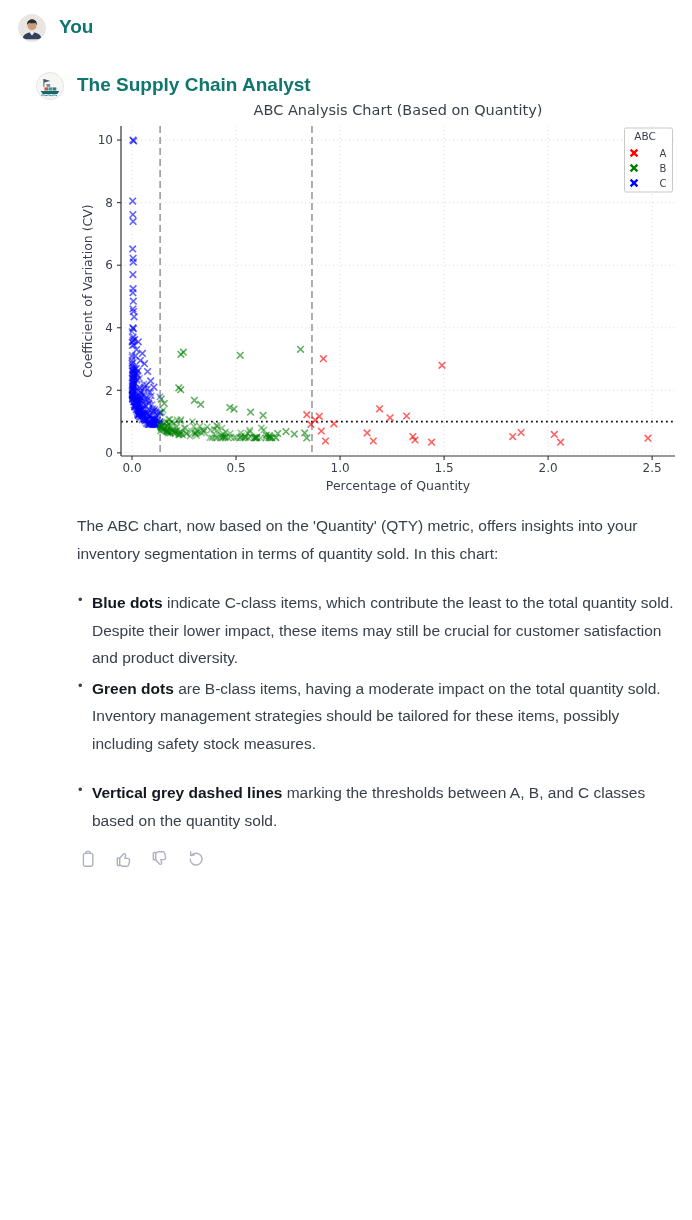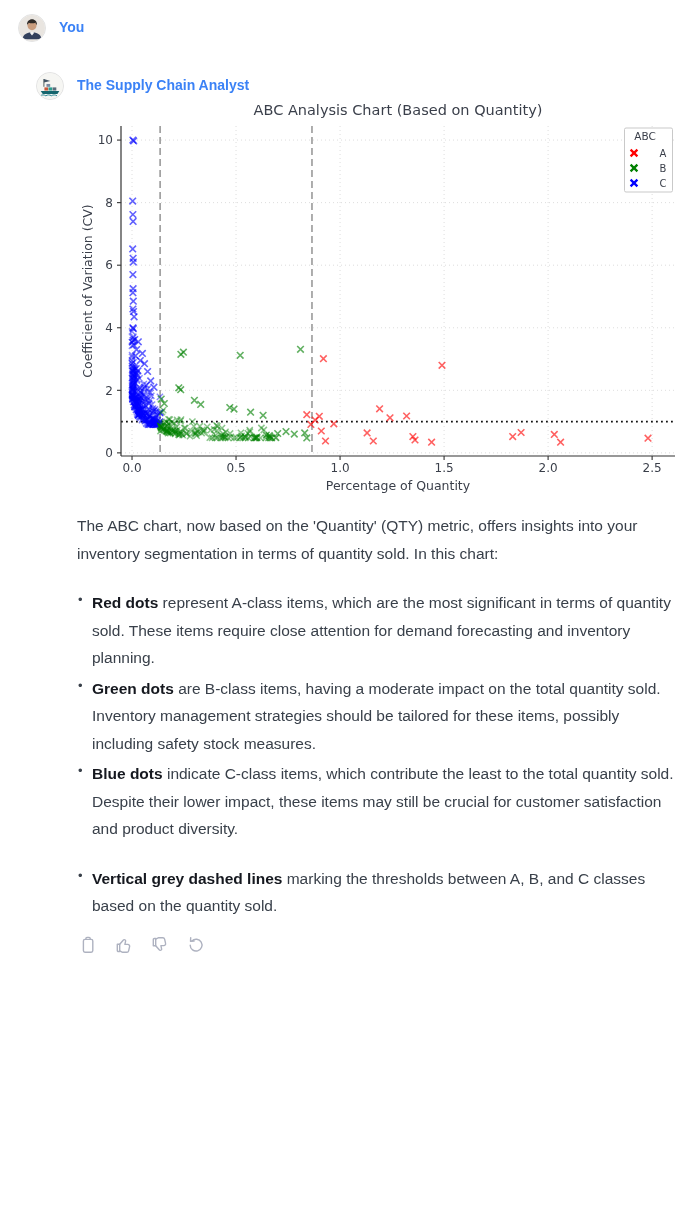--- a/index.html
+++ b/index.html
@@ -9,21 +9,21 @@
     color:#39404a;
     -webkit-font-smoothing:antialiased;
   }
   .msg{display:flex;align-items:flex-start;padding:0 18px;}
   .msg.user{padding-top:14px;}
   .msg.assistant{margin-top:30px;padding-left:36px;}
   .avatar{width:28px;height:28px;border-radius:50%;flex:none;margin-right:13px;
     border:1px solid #e3e3e3;overflow:hidden;background:#f4f4f2;box-sizing:border-box;}
   .avatar svg{display:block;width:100%;height:100%;}
   .content{flex:1;min-width:0;padding-top:3px;}
-  .sender{font-weight:700;color:#3b82f6;font-size:14px;line-height:20px;margin-bottom:5px;}
+  .sender{font-weight:700;color:#0f766e;font-size:19px;line-height:20px;margin-bottom:5px;}
   .content p{font-size:15.5px;line-height:27.5px;margin:0 0 0 0;max-width:625px;}
   .para-gap{margin-top:9px !important;}
   .para-gap2{margin-top:26px !important;}
   ul.points{list-style:none;margin:22px 0 0 0;padding:0;max-width:632px;}
   ul.points li{position:relative;padding-left:15px;font-size:15.5px;line-height:27.5px;margin-bottom:3px;}
   ul.points li::before{content:"•";position:absolute;left:1px;top:-3px;font-size:13px;color:#39404a;}
   b{color:#15181f;}
   .chart-wrap{margin:6px 0 0 2px;}
   .closing{margin-top:22px !important;}
   .badge{color:#4a5cd5;font-family:"DejaVu Sans Mono", monospace;font-weight:700;font-size:13.5px;letter-spacing:-1px;}
@@ -608,23 +608,22 @@
             <text x="584" y="67" font-size="10" text-anchor="middle" dy=".35em">B</text>
             <path d="M551.6 78.6L558.4 85.4M551.6 85.4L558.4 78.6" stroke="#0000ff" stroke-width="2.3" stroke-opacity="1" fill="none"></path>
             <text x="584" y="82" font-size="10" text-anchor="middle" dy=".35em">C</text>
           </g>
         </svg>
     </div>
 
     <p class="para-gap">The ABC chart, now based on the 'Quantity' (QTY) metric, offers insights into your inventory segmentation in terms of quantity sold. In this chart:</p>
 
     <ul class="points">
-      <li><span></span><b>Red dots</b><span> represent A-class items, which are the most significant in terms of quantity sold. These items require close attention for demand forecasting and inventory planning.</span></li>
+      <li><span></span><b>Blue dots</b><span> indicate C-class items, which contribute the least to the total quantity sold. Despite their lower impact, these items may still be crucial for customer satisfaction and product diversity.</span></li>
       <li><span></span><b>Green dots</b><span> are B-class items, having a moderate impact on the total quantity sold. Inventory management strategies should be tailored for these items, possibly including safety stock measures.</span></li>
-      <li><span></span><b>Blue dots</b><span> indicate C-class items, which contribute the least to the total quantity sold. Despite their lower impact, these items may still be crucial for customer satisfaction and product diversity.</span></li>
     </ul>
 
 
     <ul class="points">
       <li><span></span><b>Vertical grey dashed lines</b><span> marking the thresholds between A, B, and C classes based on the quantity sold.</span></li>
     </ul>
 
 
     <div class="footer-actions">
       <button title="Copy">

